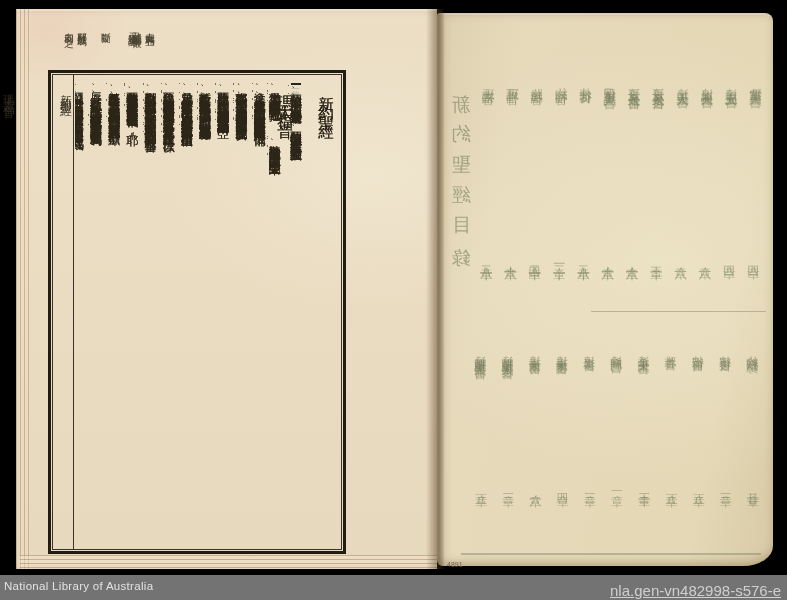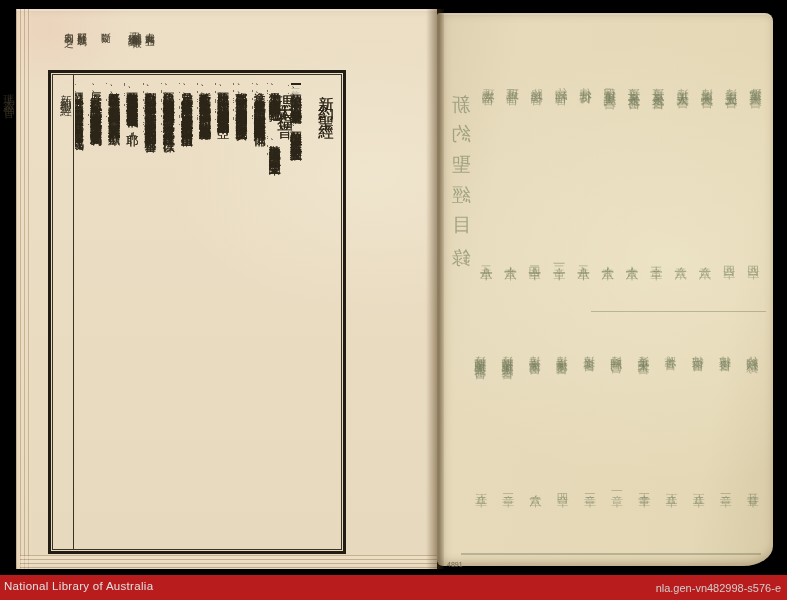--- a/index.html
+++ b/index.html
@@ -63,24 +63,24 @@
   .gcol{position:relative;font-size:12.5px;letter-spacing:1.5px;line-height:24.3px;}
   .gband1 .gcol{width:24.3px;}
   .gband2 .gcol{width:27.2px;font-size:12px;}
   .gnum{position:absolute;left:2px;letter-spacing:.5px;}
   .gband1 .gnum{top:178px;}
   .gband2 .gnum{top:138px;}
   .grule{position:absolute;height:1px;background:rgba(110,118,88,.4);filter:blur(.4px);}
   .grule1{left:585px;top:307px;width:175px;}
   .grule2{left:455px;top:549px;width:300px;height:2px;background:rgba(100,108,80,.35);}
   
-  .bar{position:absolute;left:0;top:575px;width:787px;height:25px;background:#b91c1c;
+  .bar{position:absolute;left:0;top:575px;width:787px;height:25px;background:#737373;
     font-family:"Liberation Sans", sans-serif;}
   .bar .left{position:absolute;left:4px;top:5px;font-size:11.5px;color:#e2e2e2;letter-spacing:.3px;}
-  .bar .right{position:absolute;right:6px;top:7px;font-size:11px;color:#cfcfcf;}
+  .bar .right{position:absolute;right:6px;top:7px;font-size:15px;color:#cfcfcf;text-decoration:underline;}
   .neg-mark{position:absolute;left:447px;top:561px;font-size:7px;color:#6e6250;
     font-family:"Liberation Sans", sans-serif;}
 </style>
 </head>
 <body>
 
 <div class="book">
   <div class="page-left">
     <div class="deckle"></div>
     <div class="stack-bottom"></div>

